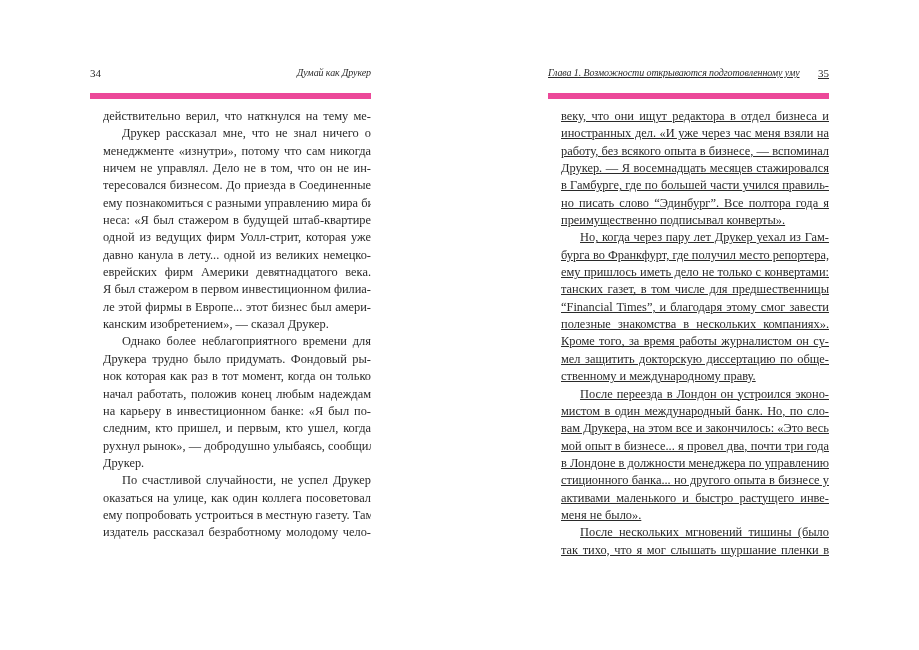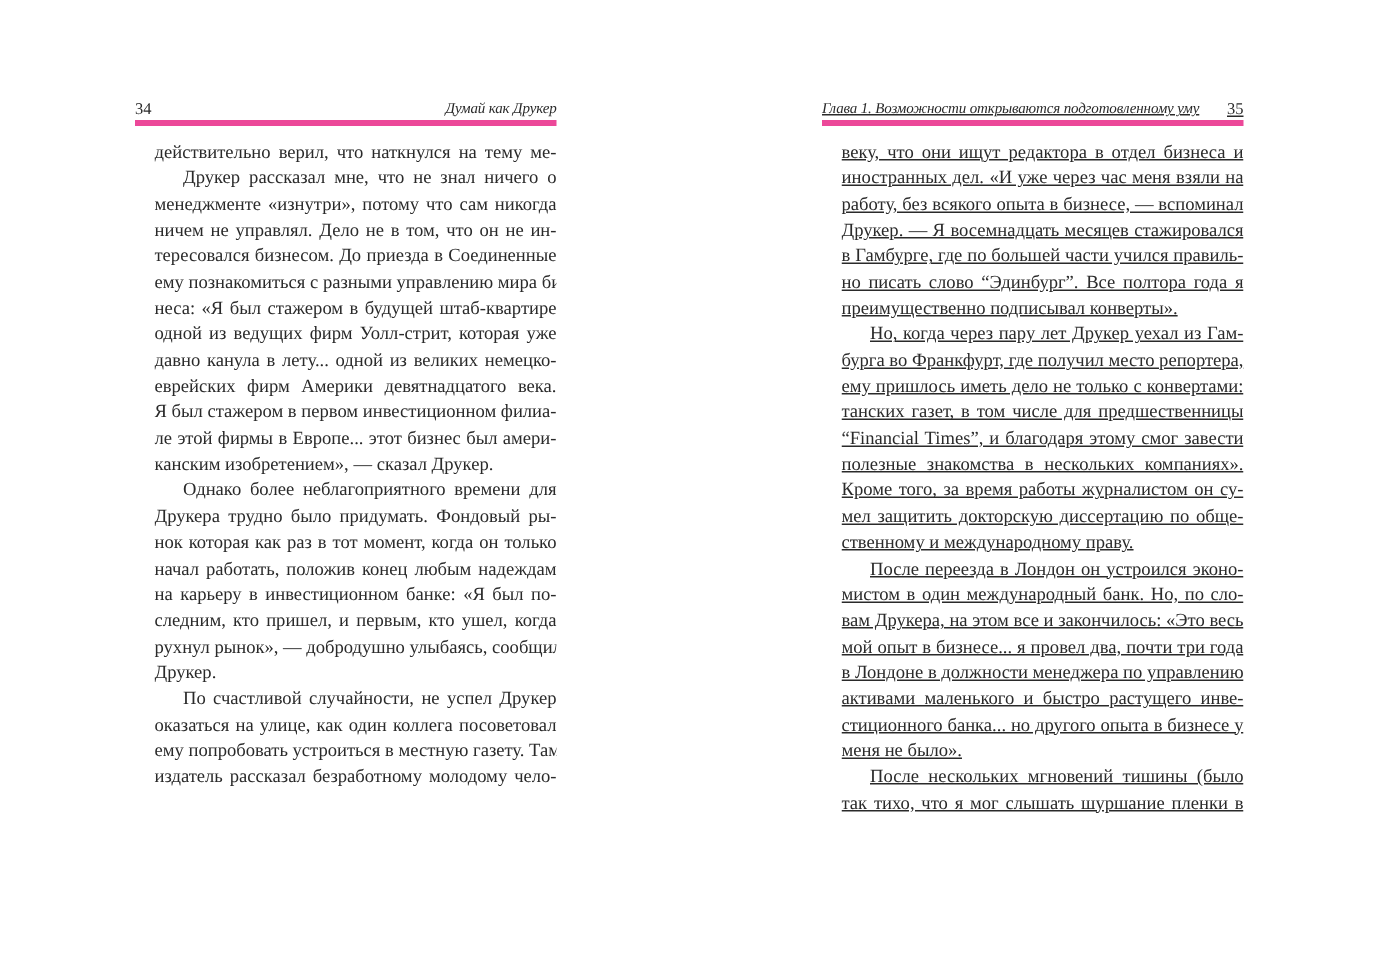--- a/index.html
+++ b/index.html
@@ -5,21 +5,21 @@
     html, body { margin: 0; padding: 0; }
     body {
       width: 919px; height: 650px; background: #ffffff; position: relative; overflow: hidden;
       font-family: "Liberation Serif", "DejaVu Serif", serif; color: #2a2a2a;
     }
     .page { position: absolute; top: 66px; width: 281px; }
     .page.left { left: 90px; }
     .page.right { left: 548px; text-decoration: underline; }
     .running-head {
       display: flex; justify-content: space-between; align-items: flex-end;
-      border-bottom: 4px solid #ec4899; padding-bottom: 1px; height: 13px;
+      border-bottom: 6px solid #ec4899; padding-bottom: 14px; height: 13px;
       font-size: 11px; line-height: 12px;
     }
     .running-head .title { font-style: italic; font-size: 10px; letter-spacing: -0.1px; }
     .running-head .num { font-size: 11px; }
     .body { margin-top: 9px; font-size: 12.4px; line-height: 17.35px; text-align: justify; }
     .line { display: block; white-space: nowrap; text-align: justify; text-align-last: justify; height: 17.35px; overflow: hidden; margin-left: 13px; }
     .line.last { text-align-last: left; }
     .line.indent { padding-left: 19px; }
   </style>
 </head>
@@ -79,19 +79,19 @@
       <span class="line">“Financial Times”, и благодаря этому смог завести</span>
       <span class="line">полезные знакомства в нескольких компаниях».</span>
       <span class="line">Кроме того, за время работы журналистом он су-</span>
       <span class="line">мел защитить докторскую диссертацию по обще-</span>
       <span class="line last">ственному и международному праву.</span>
       <span class="line indent">После переезда в Лондон он устроился эконо-</span>
       <span class="line">мистом в один международный банк. Но, по сло-</span>
       <span class="line">вам Друкера, на этом все и закончилось: «Это весь</span>
       <span class="line">мой опыт в бизнесе... я провел два, почти три года</span>
       <span class="line">в Лондоне в должности менеджера по управлению</span>
+      <span class="line">стиционного банка... но другого опыта в бизнесе у</span>
       <span class="line">активами маленького и быстро растущего инве-</span>
-      <span class="line">стиционного банка... но другого опыта в бизнесе у</span>
       <span class="line last">меня не было».</span>
       <span class="line indent">После нескольких мгновений тишины (было</span>
       <span class="line">так тихо, что я мог слышать шуршание пленки в</span>
     </div>
 </div>
 
 </body></html>

